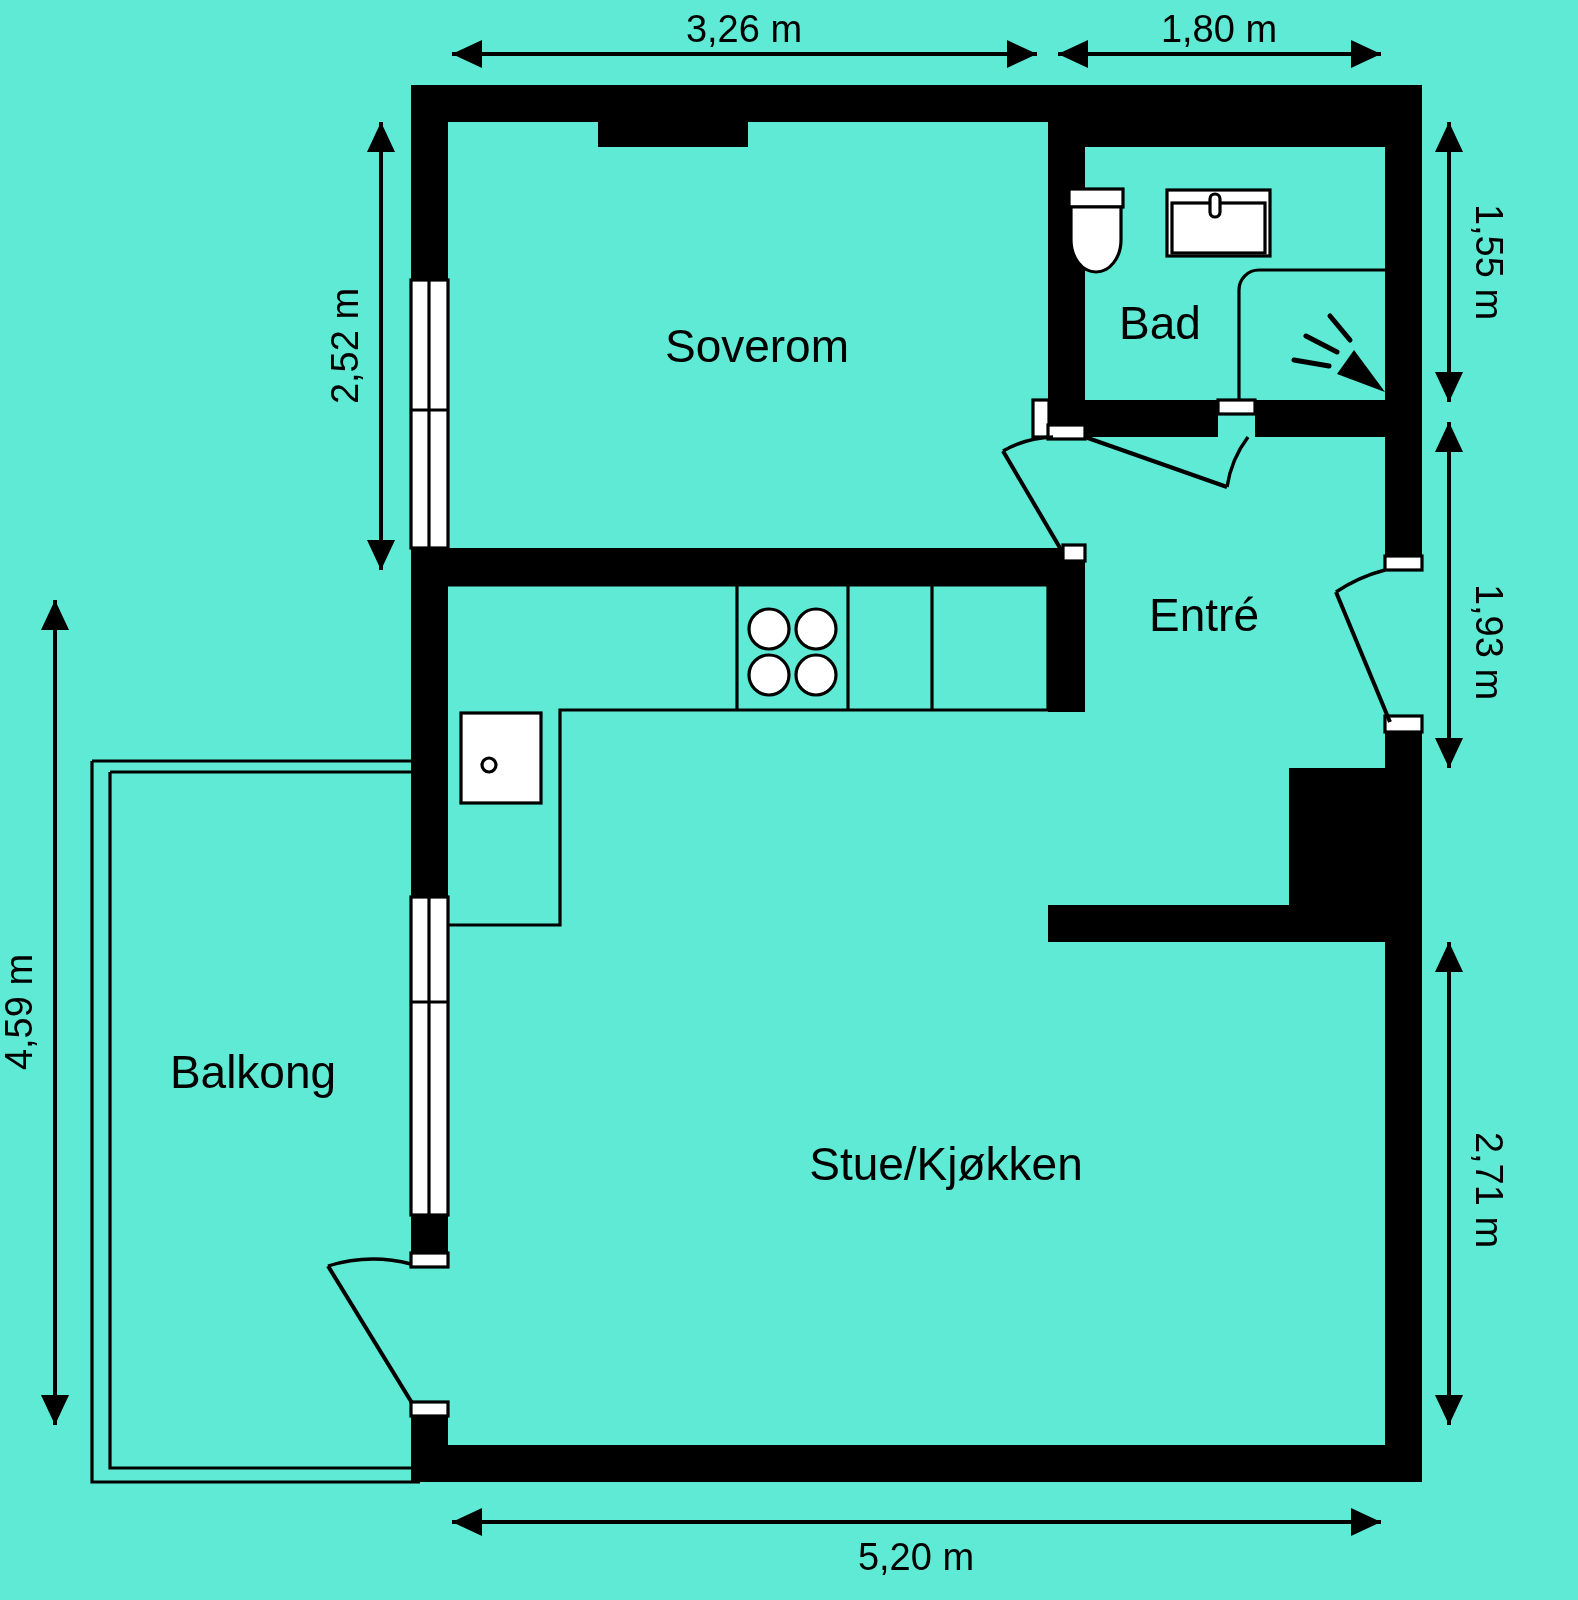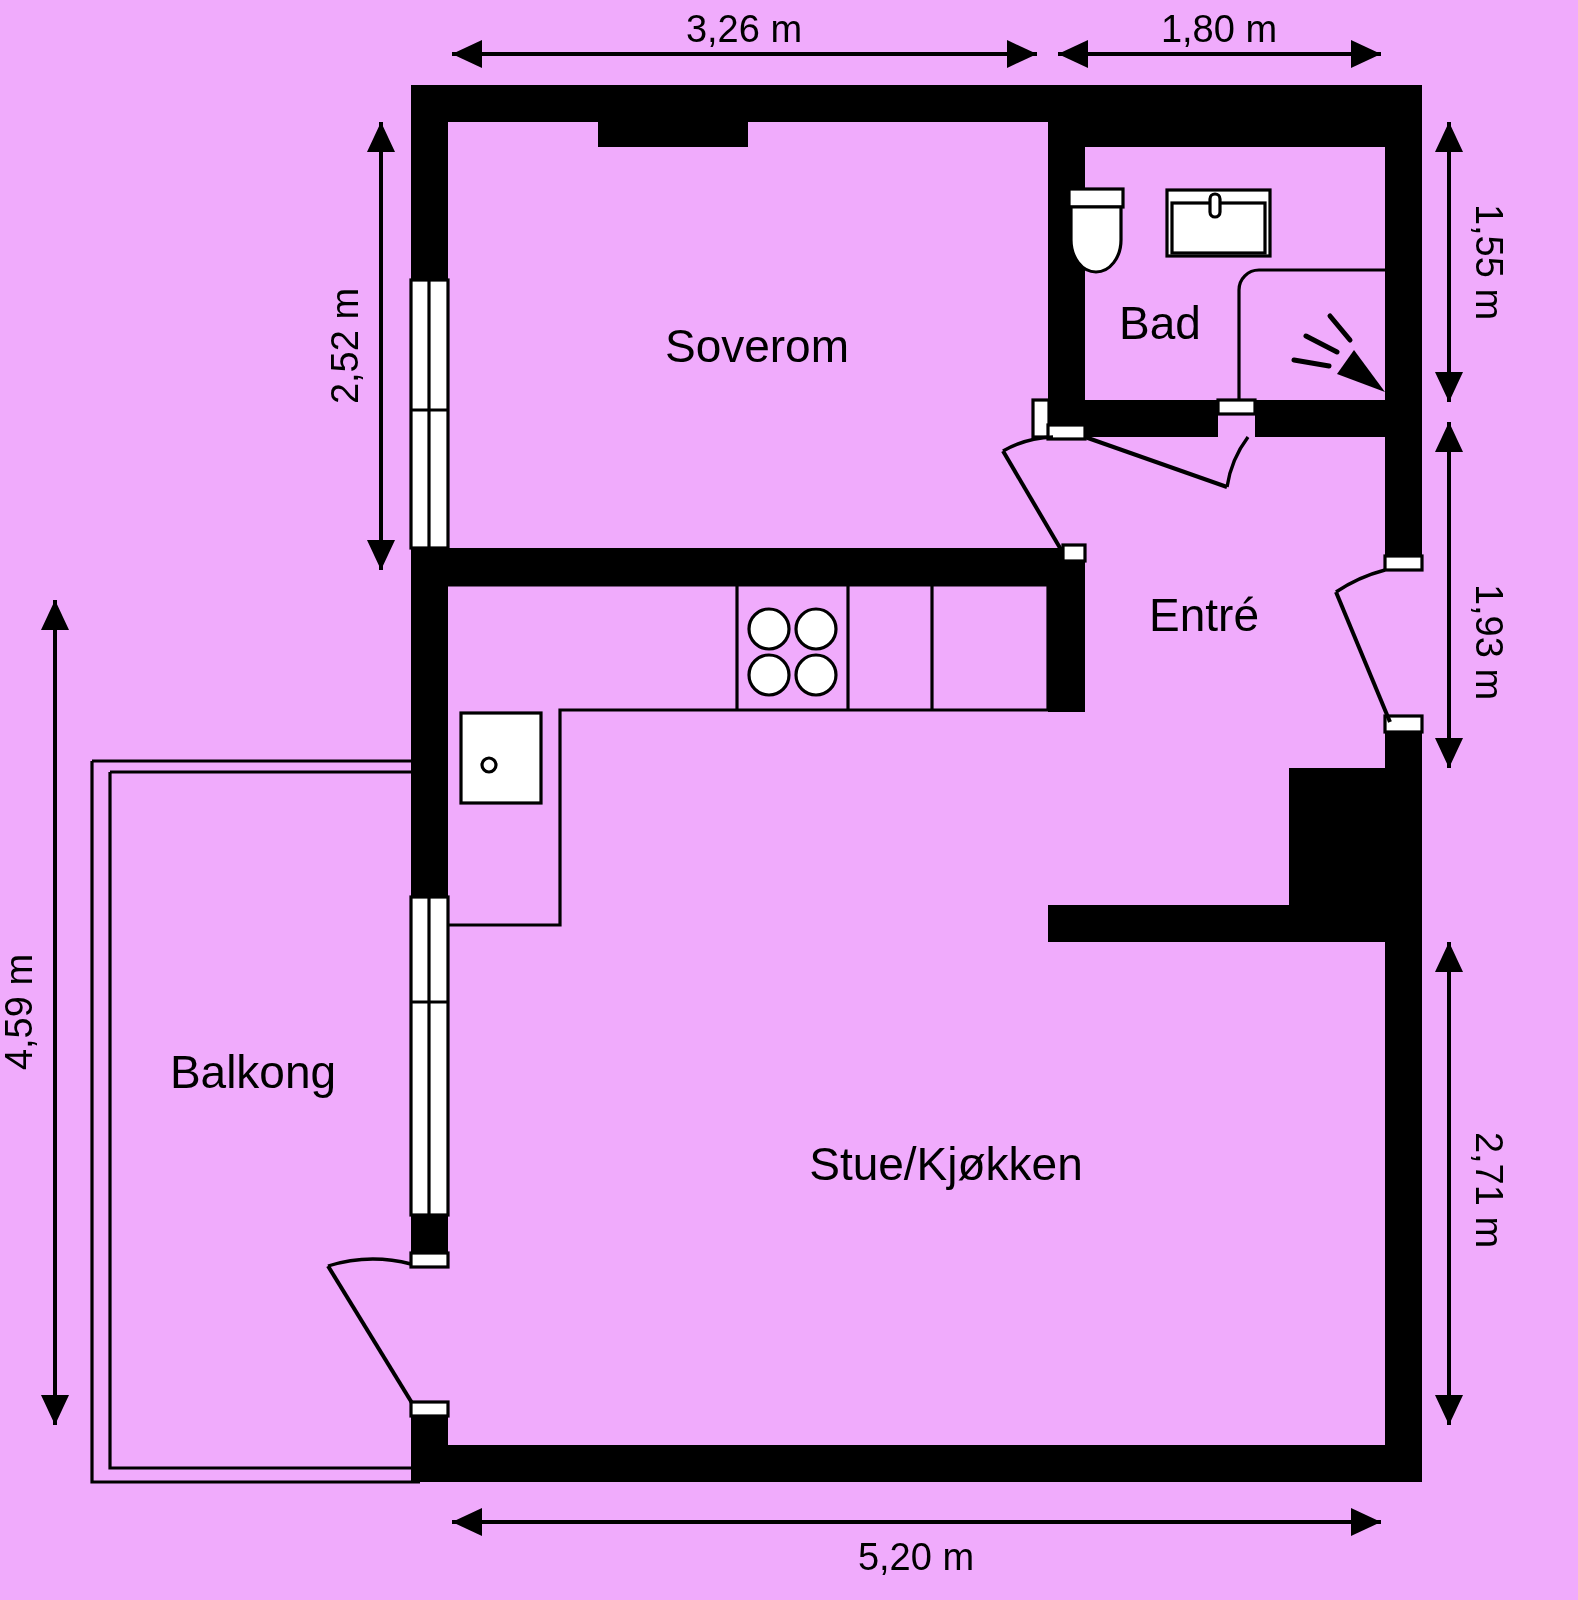--- a/index.html
+++ b/index.html
@@ -10,21 +10,21 @@
   body {
     width: 1578px;
     height: 1600px;
     font-family: "Liberation Sans", sans-serif;
     overflow: hidden;
   }
   #floorplan-root {
     position: relative;
     width: 1578px;
     height: 1600px;
-    background: #f0abfc;
+    background: #5eead4;
   }
   #plan-svg {
     display: block;
     width: 1578px;
     height: 1600px;
   }
   .room-label {
     font-family: "Liberation Sans", sans-serif;
     font-size: 46px;
     fill: #000000;

